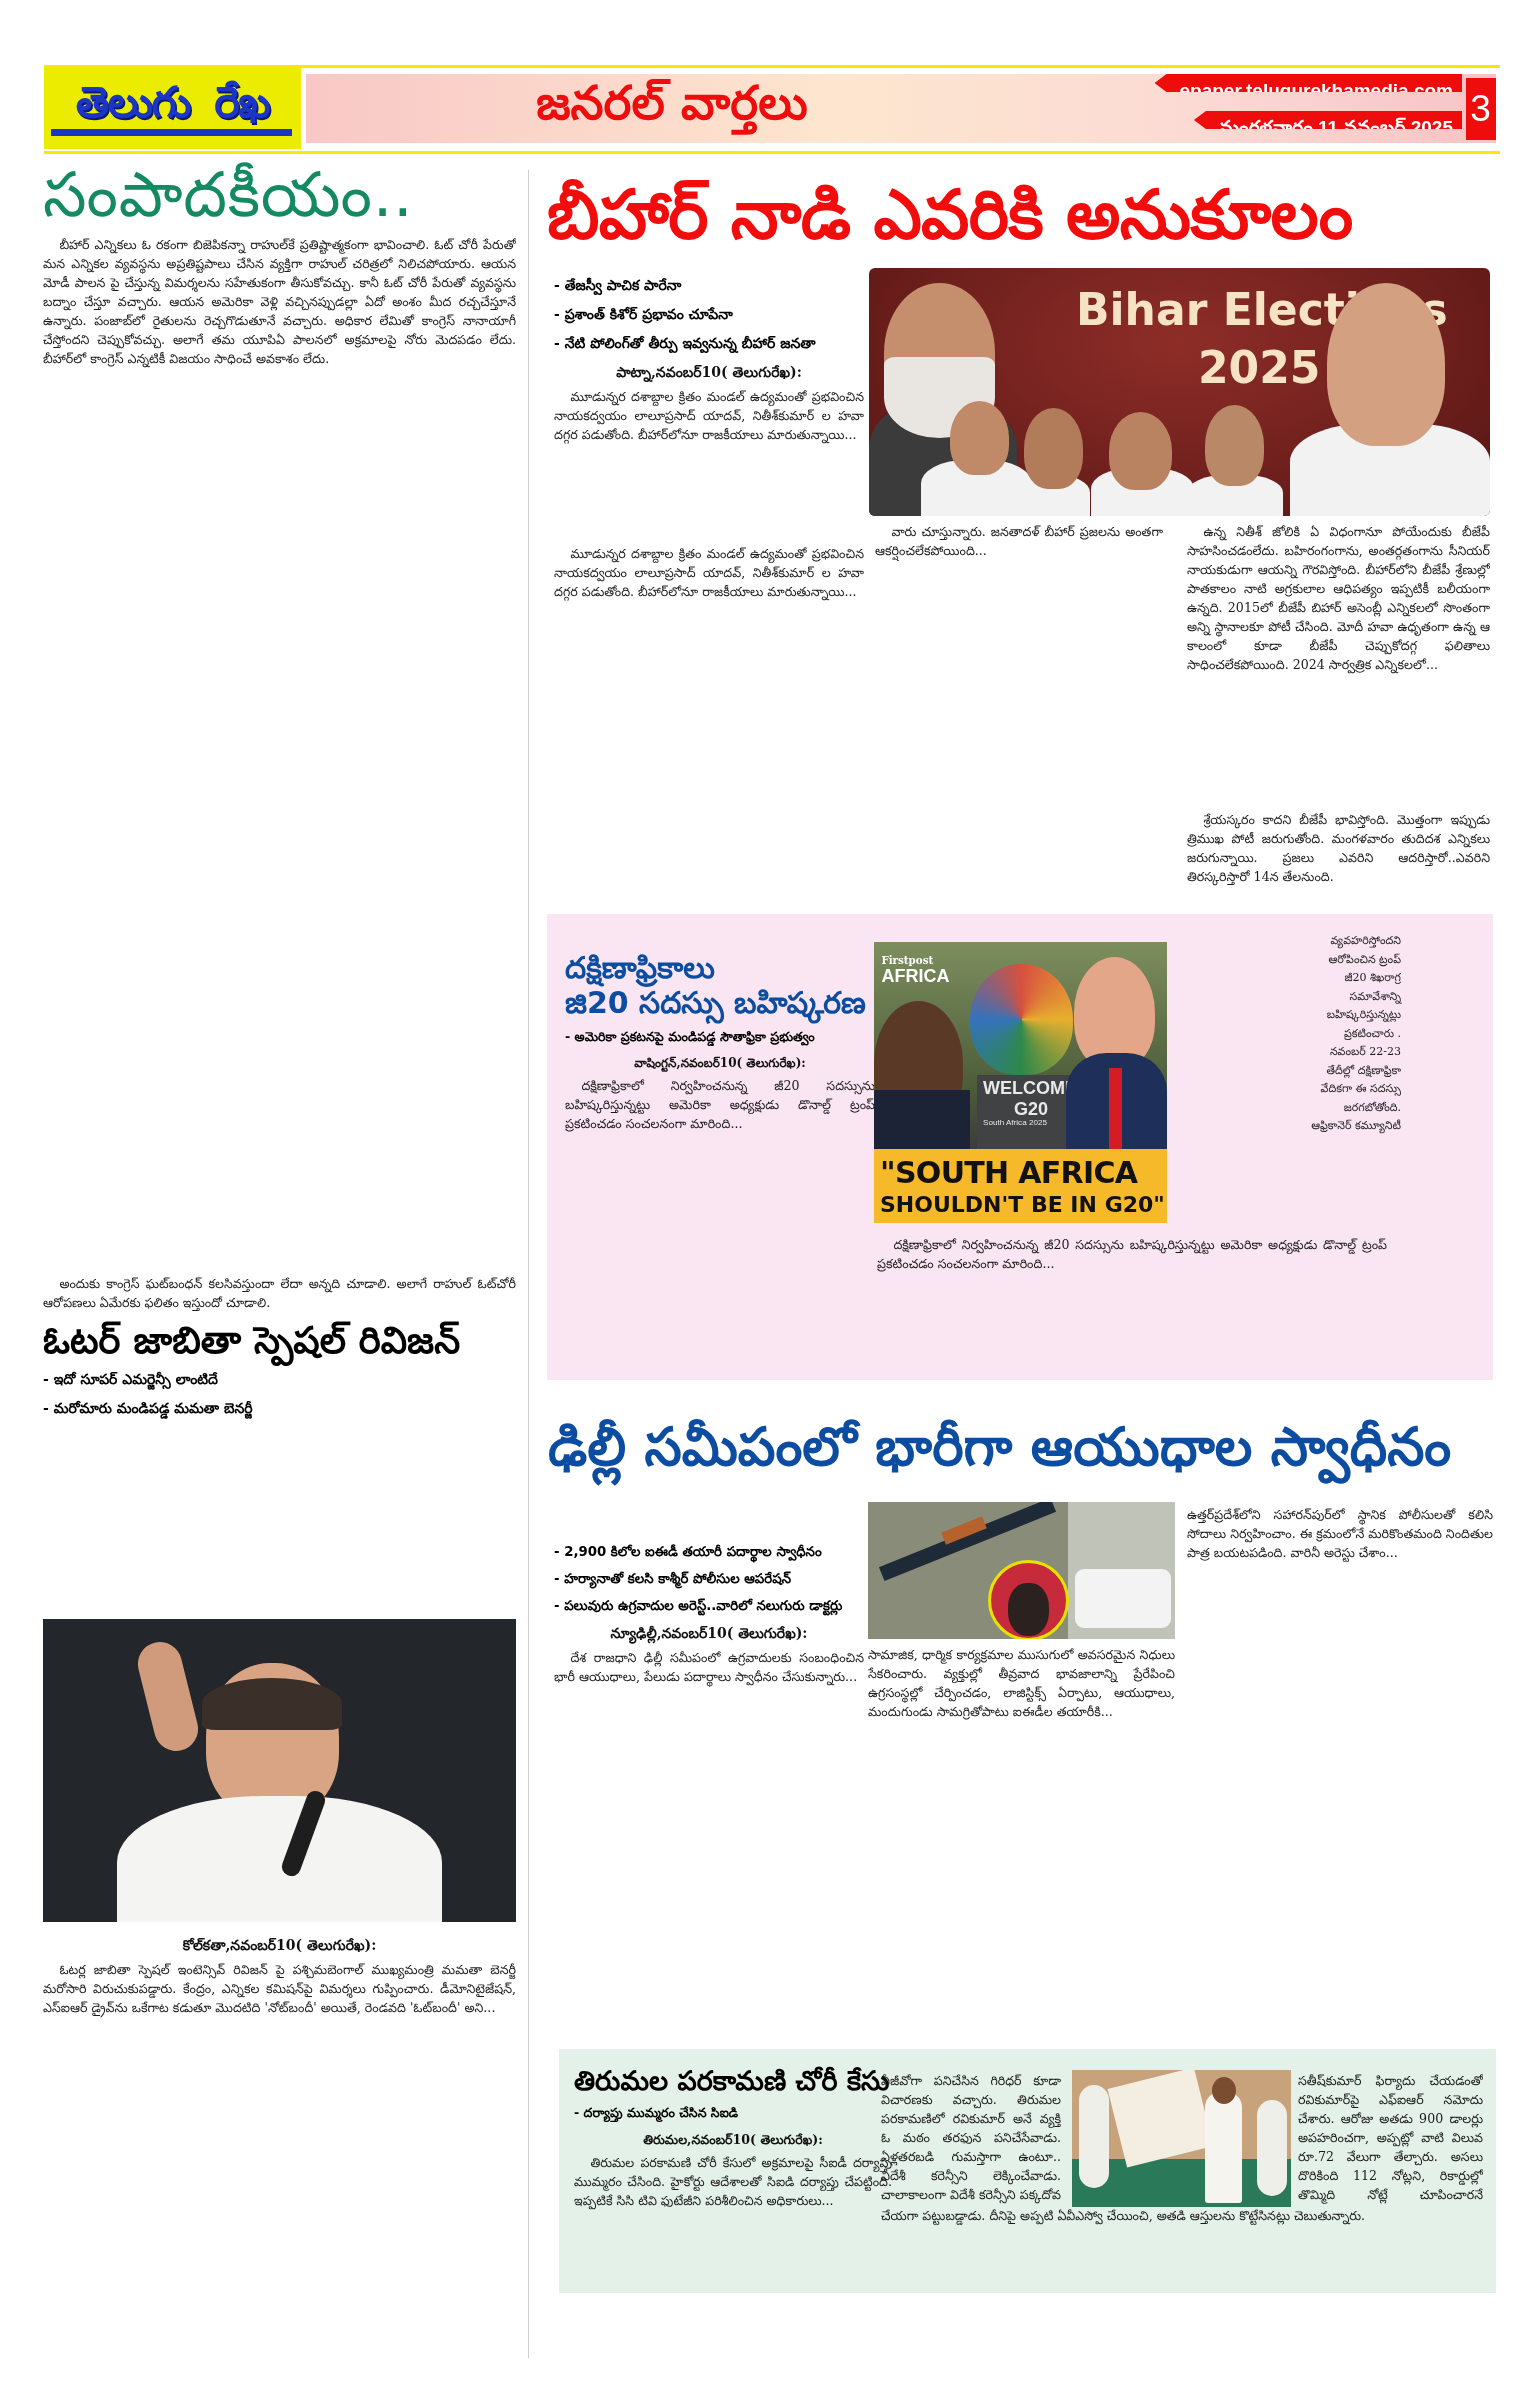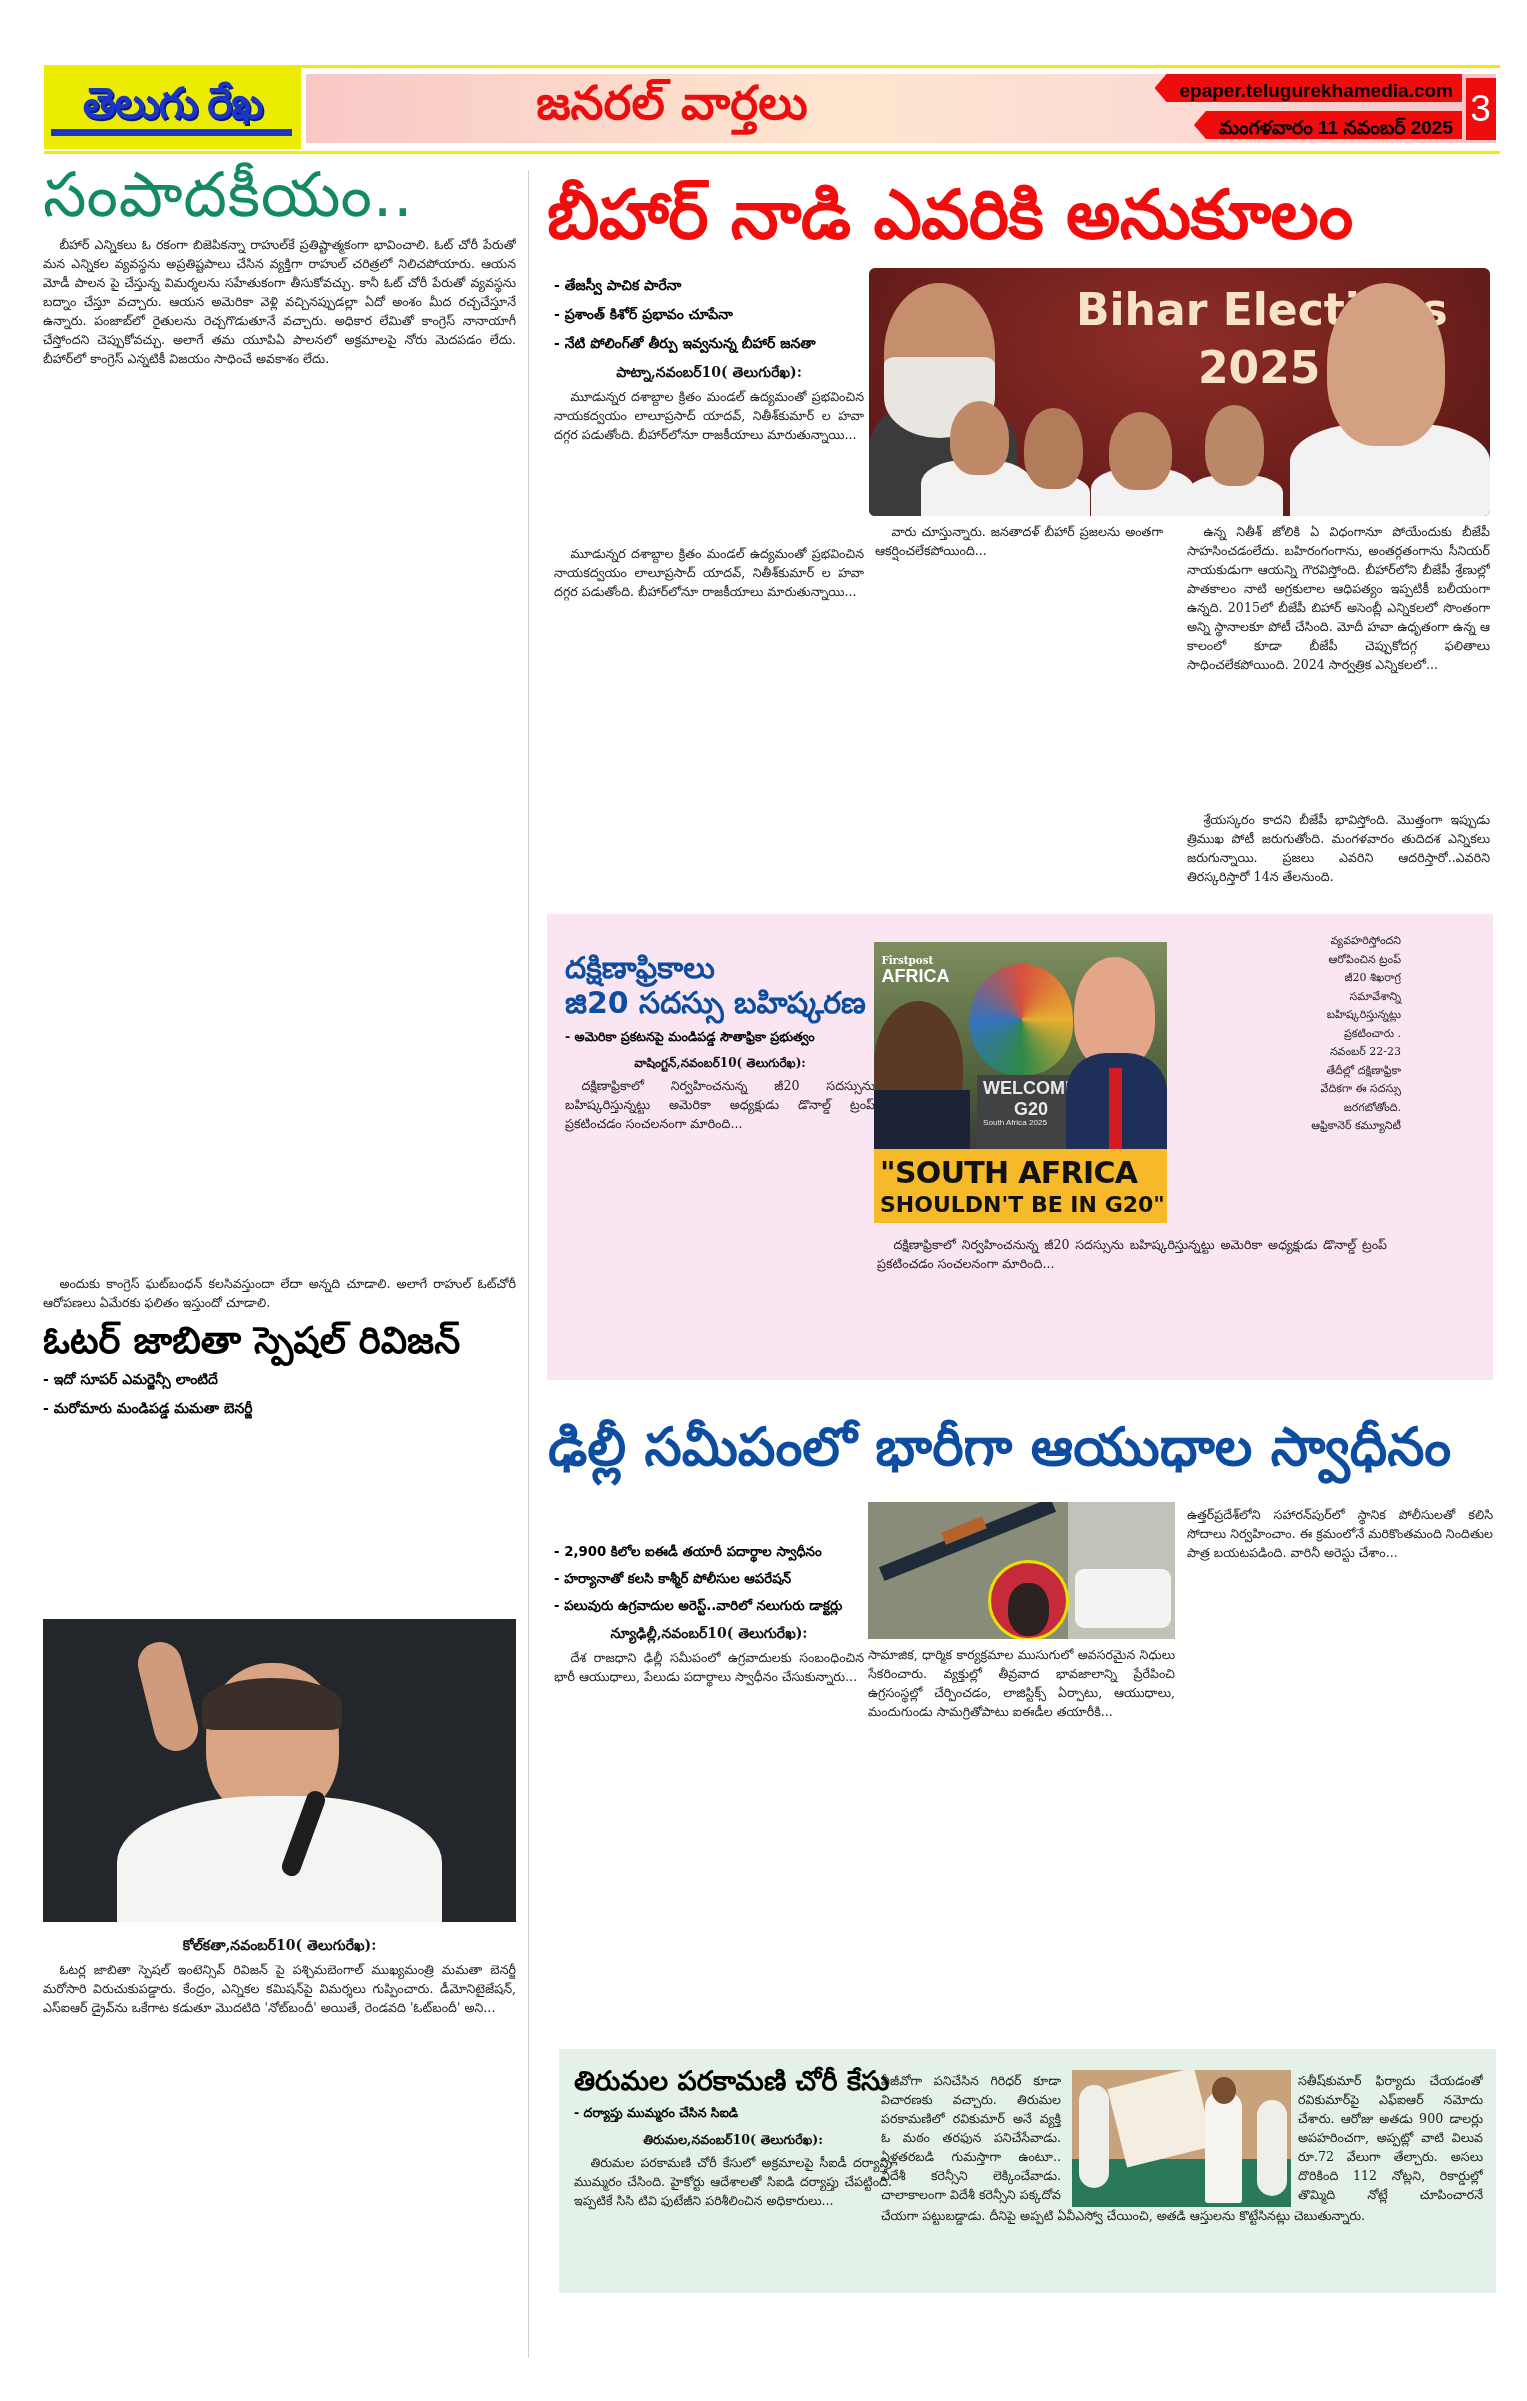--- a/index.html
+++ b/index.html
@@ -4,29 +4,29 @@
 <style>
   * { box-sizing: border-box; margin: 0; padding: 0; }
   html, body { width: 1528px; height: 2401px; background: #ffffff; overflow: hidden; }
   body { font-family: "DejaVu Sans", sans-serif; color: #111; position: relative; }
 
   
   .masthead { position: absolute; left: 44px; top: 65px; width: 1456px; height: 89px;
     border-top: 3.7px solid #f7ea00; border-bottom: 3.7px solid #f7ea00; background: #fff; }
   .mast-logo { position: absolute; left: 0; top: 0; width: 257px; height: 81px; background: #ecec00;
     display: flex; align-items: center; justify-content: center; }
-  .mast-logo span { font-family: Liberation Sans, sans-serif; font-weight: bold; font-size: 43px; color: #1b35c9;
+  .mast-logo span { font-family: Liberation Mono, monospace; font-weight: bold; font-size: 43px; color: #1b35c9;
     text-shadow: 1.5px 1.5px 0 #0a1a70; letter-spacing: -1.5px; }
   .mast-logo::after { content: ""; position: absolute; left: 7.4px; right: 9px; bottom: 13.3px; height: 6.7px; background: #1b35c9; }
   .mast-band { position: absolute; left: 262px; top: 6px; width: 1190px; height: 69px;
     background: linear-gradient(90deg, #f9c8c6 0%, #fde6cf 45%, #fbdad4 75%, #f7c3c4 100%); }
   .mast-title { position: absolute; left: 266px; top: 0; width: 724px; height: 81px; display: flex; align-items: center; justify-content: center;
     font-weight: bold; font-size: 47px; color: #ee0c0c; }
-  .mast-tag { position: absolute; right: 38px; background: #ee0c0c; color: #000000; font-weight: bold; font-family: "Liberation Sans", sans-serif;
-    font-size: 19px; height: 28px; line-height: 33px; padding: 0 9px 16px 25px; clip-path: polygon(12px 0, 100% 0, 100% 100%, 12px 100%, 0 50%); }
+  .mast-tag { position: absolute; right: 38px; background: #ee0c0c; color: #ffffff; font-weight: bold; font-family: "Liberation Sans", sans-serif;
+    font-size: 19px; height: 18px; line-height: 33px; padding: 0 9px 16px 25px; clip-path: polygon(12px 0, 100% 0, 100% 100%, 12px 100%, 0 50%); }
   .mast-tag.url { top: 6px; }
   .mast-tag.date { top: 43px; }
   .mast-page { position: absolute; right: 4.4px; top: 10.3px; width: 30px; height: 62px; background: #ee0c0c; color: #fff;
     font-family: "Liberation Sans", sans-serif; font-size: 37px; line-height: 62px; text-align: center; }
 
   
   .col-left { position: absolute; left: 43px; top: 154px; width: 473px; }
   .col-right { position: absolute; left: 547px; top: 170px; width: 953px; }
   .col-divider { position: absolute; left: 528px; top: 170px; width: 0.7px; height: 2188px; background: #cfcfcf; }
 

